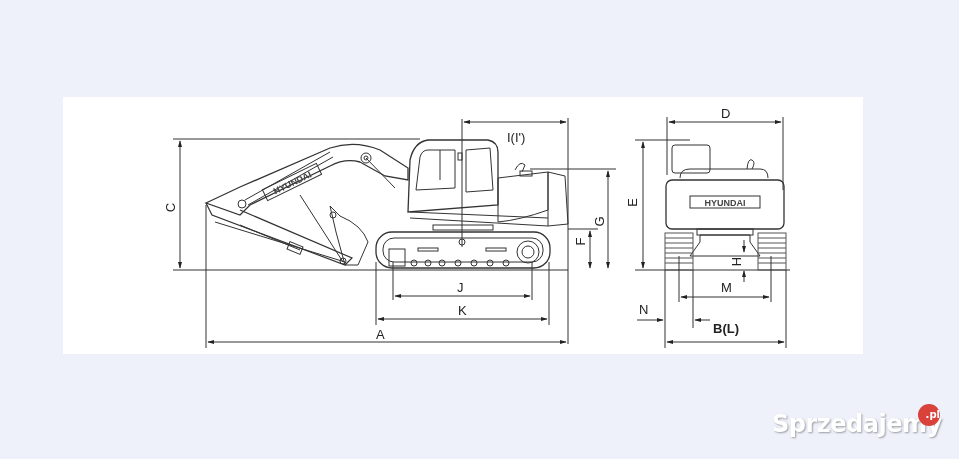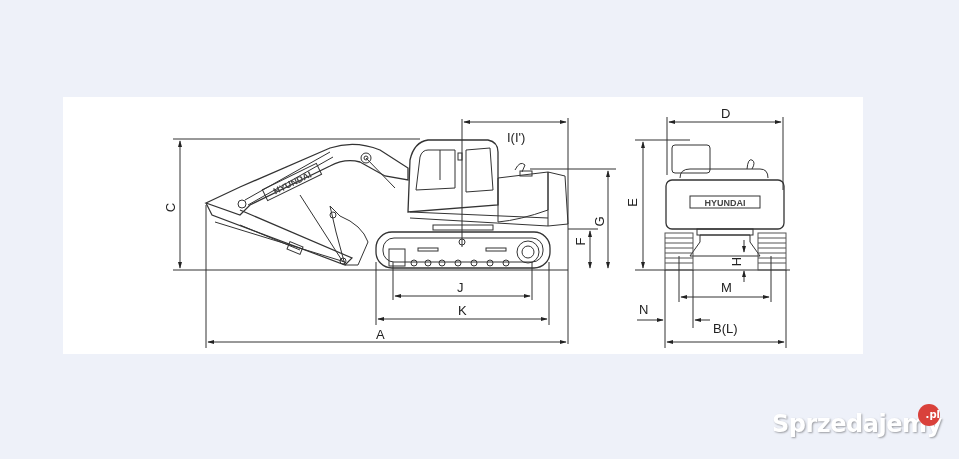--- a/index.html
+++ b/index.html
@@ -189,17 +189,17 @@
   <span class="dim-label vert" style="left:514px;top:138px;">F</span>
   <span class="dim-label" style="left:394px;top:184px;">J</span>
   <span class="dim-label" style="left:395px;top:207px;">K</span>
   <span class="dim-label" style="left:313px;top:231px;">A</span>
 
   <span class="dim-label" style="left:658px;top:10px;">D</span>
   <span class="dim-label vert" style="left:565px;top:99px;">E</span>
   <span class="dim-label vert" style="left:669px;top:158px;">H</span>
   <span class="dim-label" style="left:658px;top:184px;">M</span>
   <span class="dim-label" style="left:576px;top:206px;">N</span>
-  <span class="dim-label" style="left:650px;top:225px;">B(L)</span>
+  <span class="dim-label" style="left:650px;top:225px;font-weight:bold;">B(L)</span>
 </div>
 
 <div id="watermark">Sprzedajemy</div>
 <div id="wm-badge">.pl</div>
 
 </body></html>

